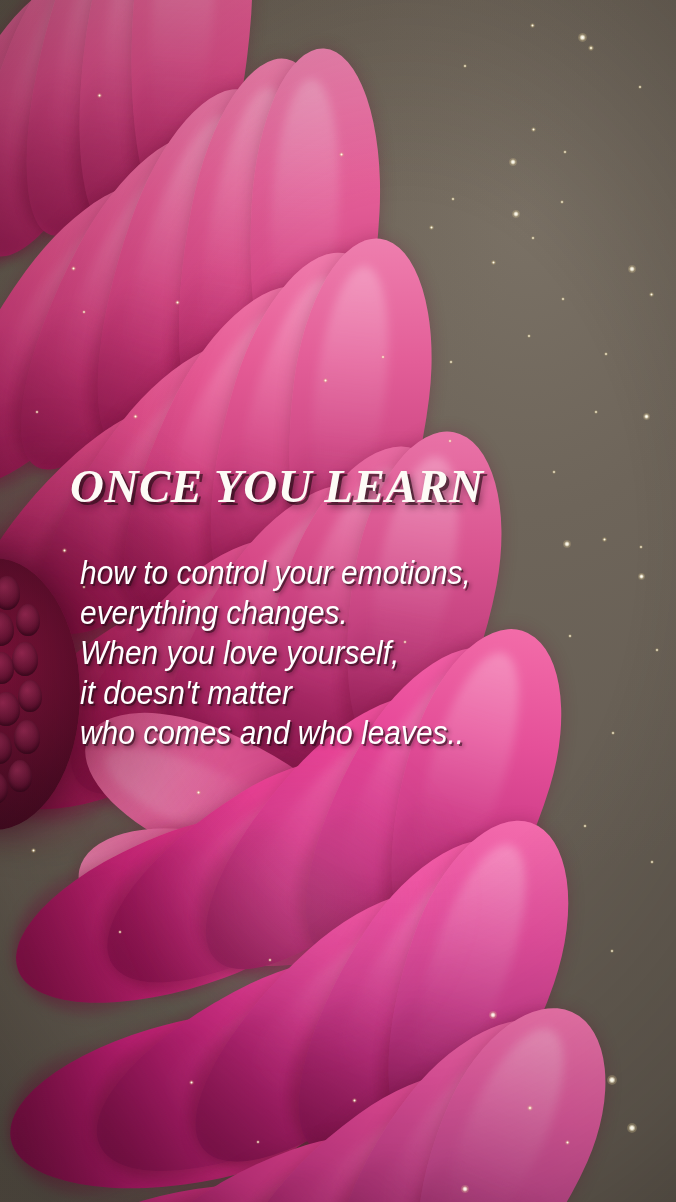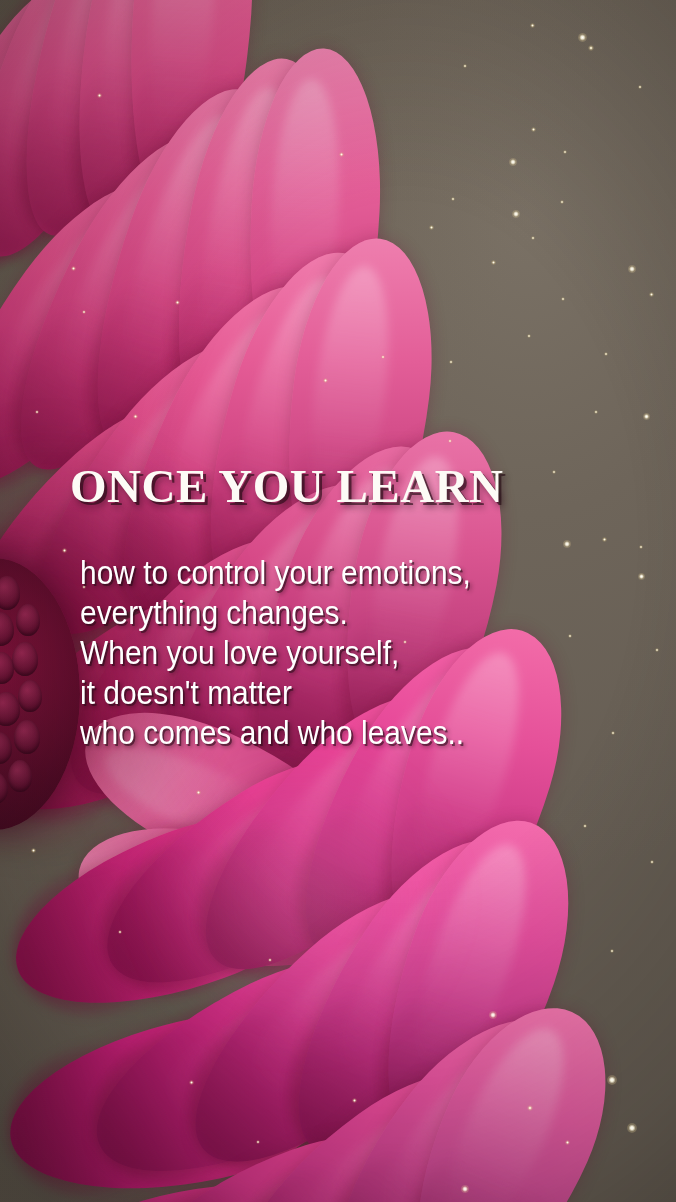--- a/index.html
+++ b/index.html
@@ -11,20 +11,21 @@
   body {
     font-family: "Liberation Sans", sans-serif;
   }
 
   #canvas {
     position: relative;
     width: 676px;
     height: 1202px;
     overflow: hidden;
     background: #6d6459;
+    font-style: italic;
   }
 
   
   .bg-base {
     position: absolute;
     inset: 0;
     background:
       radial-gradient(ellipse 70% 55% at 78% 18%, #7a7165 0%, #6e655a 45%, #655d53 100%),
       linear-gradient(160deg, #736a5e 0%, #6d6459 40%, #665e54 75%, #5f584f 100%);
   }

